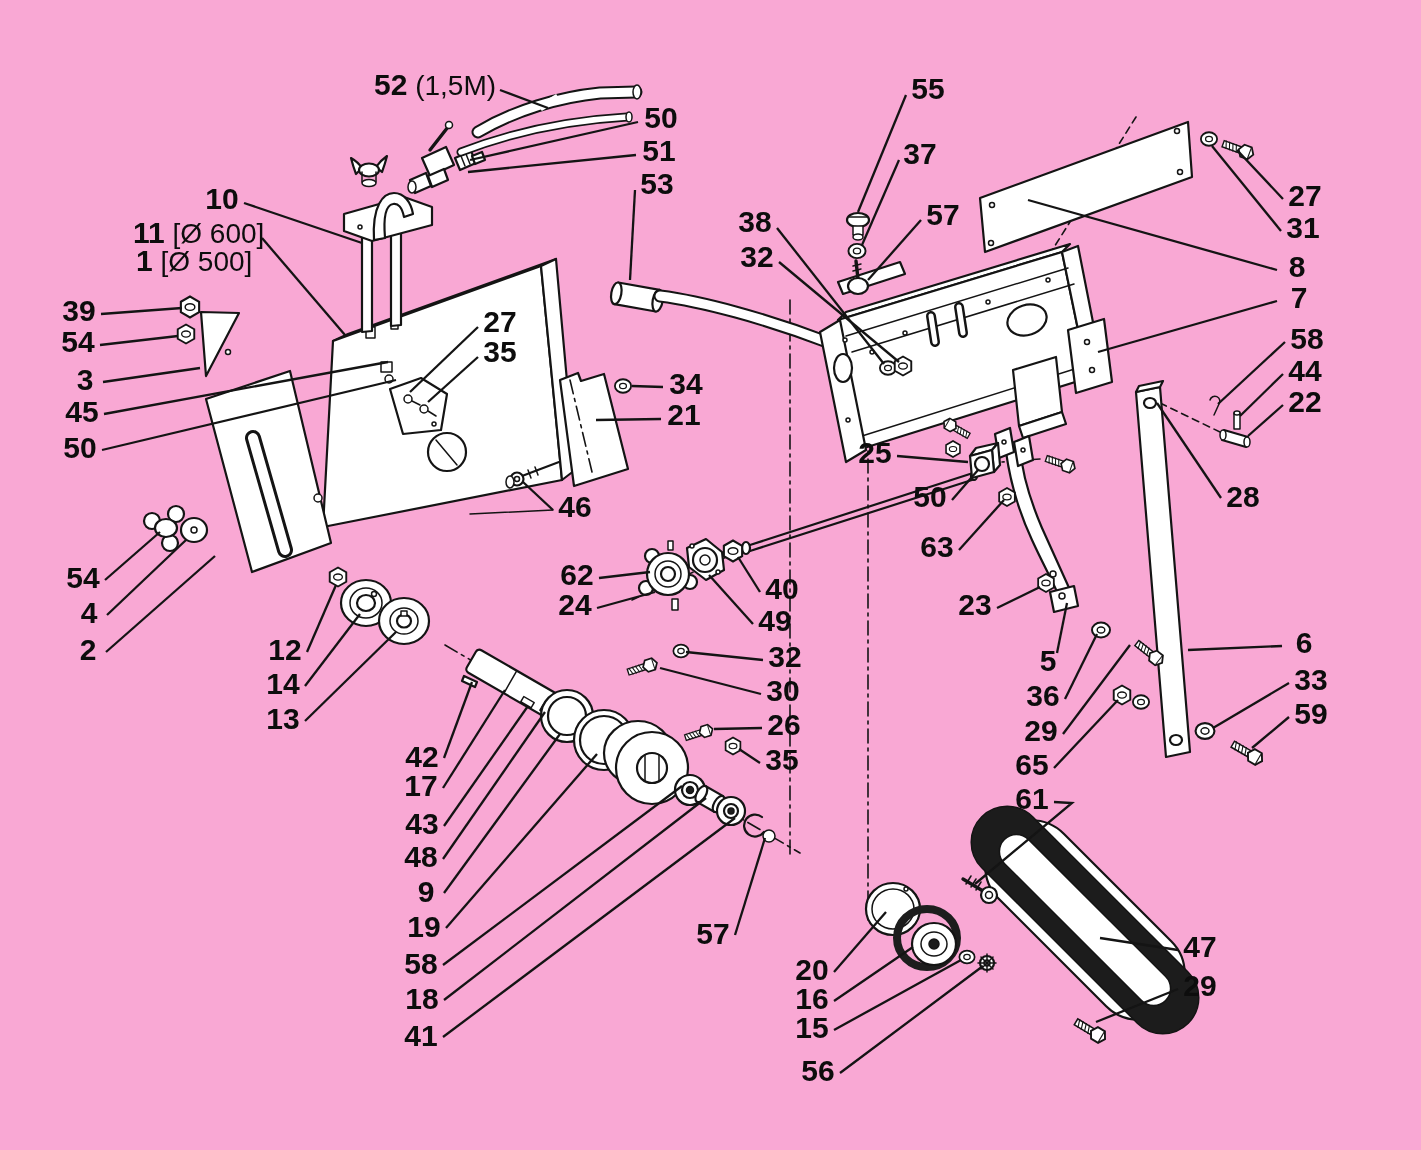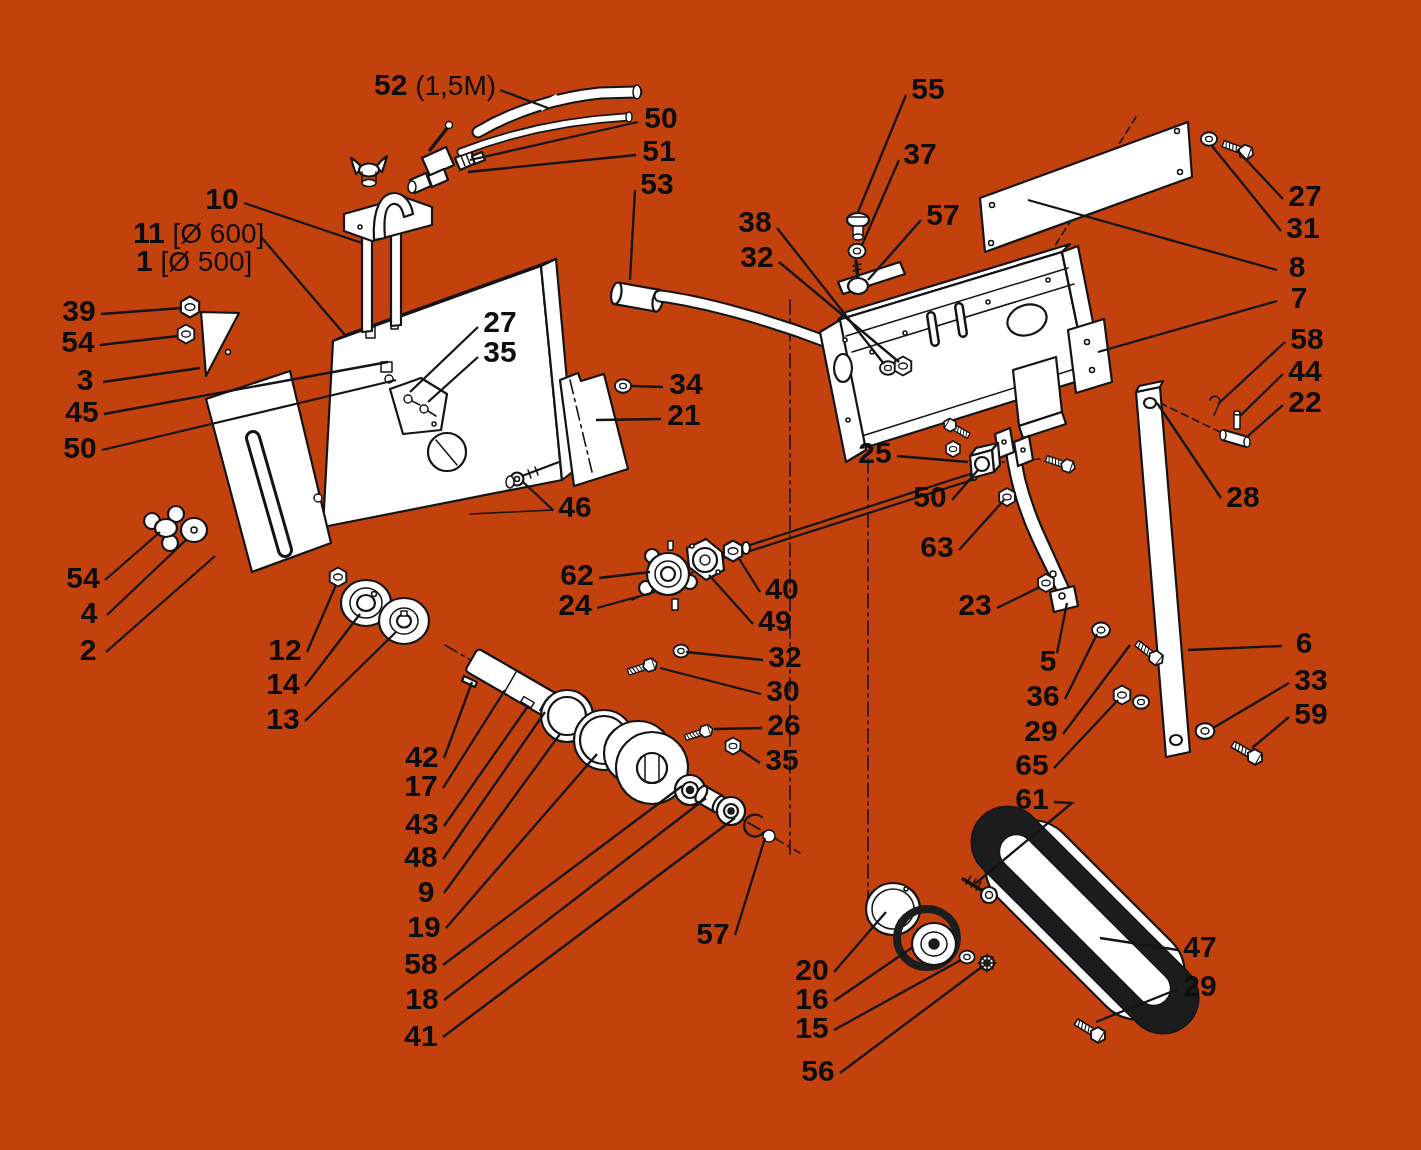--- a/index.html
+++ b/index.html
@@ -1,16 +1,16 @@
 <!DOCTYPE html>
 <html><head>
 <meta charset="utf-8">
 <style>
   html,body{margin:0;padding:0;background:#fff;}
-  .stage{position:relative;width:1421px;height:1150px;background:#c2410c;overflow:hidden;}
+  .stage{position:relative;width:1421px;height:1150px;background:#f9a8d4;overflow:hidden;}
   svg{position:absolute;left:0;top:0;}
   .ln{fill:none;stroke:#141414;stroke-width:2.2;stroke-linejoin:round;stroke-linecap:round;}
   .fw{fill:#ffffff;stroke:#141414;stroke-width:2.2;stroke-linejoin:round;}
   .thin{stroke-width:1.5;}
   .thick{stroke-width:3.4;}
   .dashdot{stroke-dasharray:14 5 3 5;stroke-width:1.6;}
   .dash{stroke-dasharray:7 5;stroke-width:1.6;}
   .dark{fill:#1c1c1c;stroke:#141414;stroke-width:1.5;}
   .leader{fill:none;stroke:#141414;stroke-width:2.3;}
   .callout{font-family:"Liberation Sans",sans-serif;font-weight:bold;font-size:30px;fill:#0d0d0d;}

